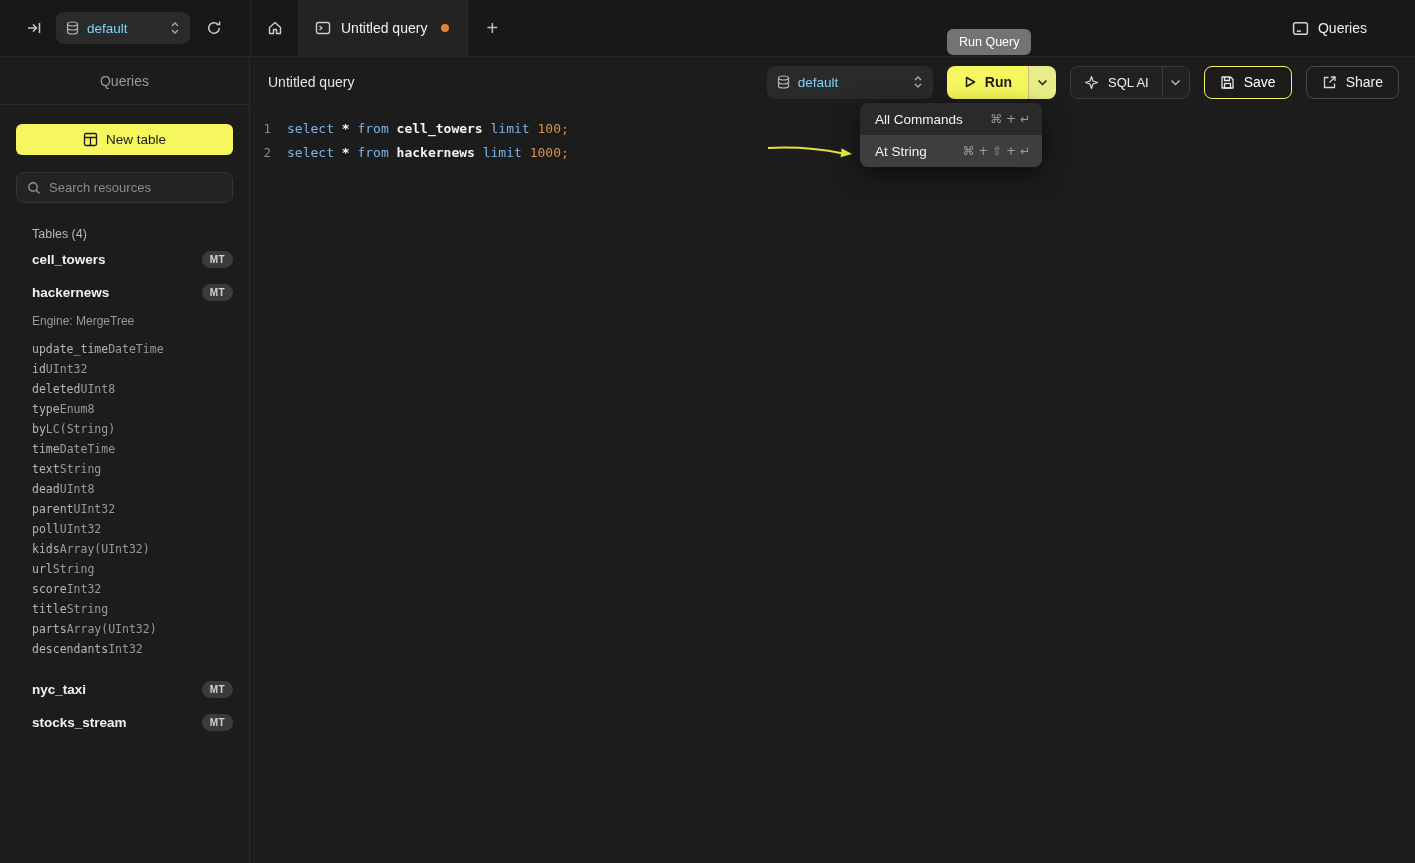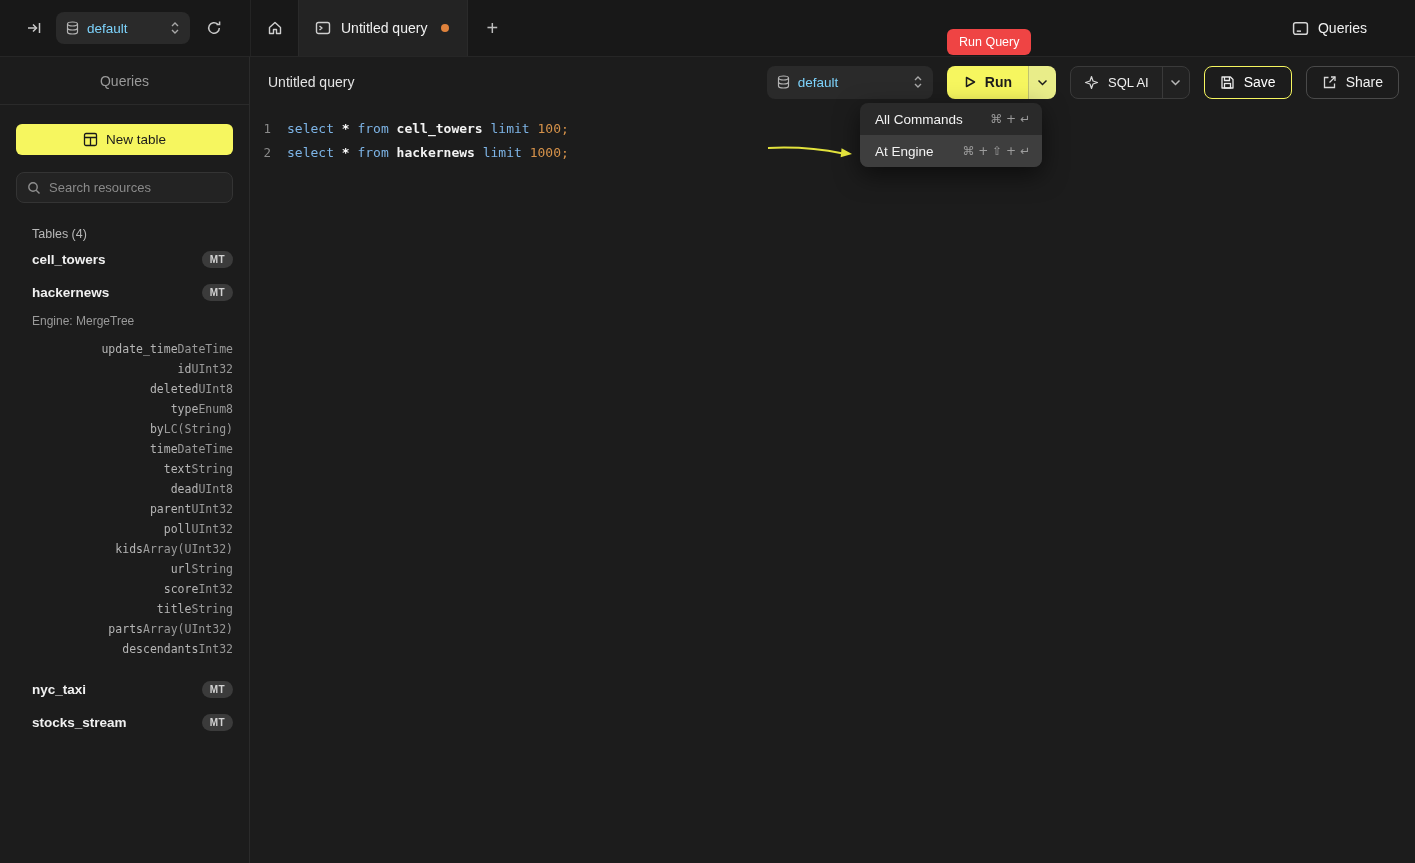--- a/index.html
+++ b/index.html
@@ -100,21 +100,21 @@
     padding:0 0 0 16px;cursor:pointer;border-radius:6px;
   }
   .table-name{font-size:13.5px;font-weight:600;color:#f0f0f0;}
   .mt-badge{
     background:#3b3b3b;color:#d2d2d2;font-size:10px;font-weight:600;
     padding:3px 8px;border-radius:9px;letter-spacing:.4px;
   }
   .engine-line{padding-left:16px;font-size:12px;color:#9a9a9a;height:20px;line-height:20px;margin:2px 0 8px;}
   .columns{margin-bottom:14px;}
   .col-row{
-    height:20px;display:flex;align-items:center;justify-content:flex-end;
+    height:20px;display:flex;align-items:center;justify-content:flex-start;
     padding-left:16px;font-family:"DejaVu Sans Mono",monospace;font-size:11.5px;cursor:pointer;
   }
   .col-name{color:#b5b5b5;}
   .col-type{color:#999999;}
 
   
   .main{position:absolute;top:57px;left:250px;right:0;bottom:0;background:#1c1c1c;}
   .main-header{height:50px;display:flex;align-items:center;padding:0 16px 0 18px;}
   .main-title{font-size:14px;color:#e4e4e4;flex:1;}
   .header-controls{display:flex;align-items:center;gap:14px;}
@@ -158,21 +158,21 @@
   .code-text{margin-left:7px;white-space:pre;}
   .tok-kw{color:var(--kw);}
   .tok-star{color:#ffffff;font-weight:700;}
   .tok-tbl{color:#f2f2f2;font-weight:700;}
   .tok-num{color:var(--num);}
   .tok-pl{color:#dddddd;}
 
   
   .tooltip{
     position:absolute;left:947px;top:29px;height:26px;z-index:40;
-    background:#ef4444;border-radius:6px;padding:0 12px;line-height:26px;
+    background:#737373;border-radius:6px;padding:0 12px;line-height:26px;
     font-size:12.5px;color:#ffffff;white-space:nowrap;
   }
   .run-menu{
     position:absolute;left:860px;top:103px;width:182px;z-index:30;
     background:#2a2a2a;border-radius:8px;overflow:hidden;
     box-shadow:0 8px 24px rgba(0,0,0,.55);
   }
   .menu-item{
     height:32px;display:flex;align-items:center;justify-content:space-between;
     padding:0 12px 0 15px;cursor:pointer;
@@ -455,21 +455,21 @@
 </div>
 
 <div class="tooltip">Run Query</div>
 
 <div class="run-menu">
     <div class="menu-item">
       <span class="menu-label">All Commands</span>
       <span class="menu-shortcut">⌘ + ↵</span>
     </div>
     <div class="menu-item highlighted">
-      <span class="menu-label">At Engine</span>
+      <span class="menu-label">At String</span>
       <span class="menu-shortcut">⌘ + ⇧ + ↵</span>
     </div>
   </div>
 
 <svg class="anno-arrow" width="92" height="20" viewBox="0 0 92 20">
   <path d="M2,6 Q40,4 77,11.5"></path>
   <polygon points="86,12 74.6,15.2 75.6,6.2"></polygon>
 </svg>
 
 </body></html>

